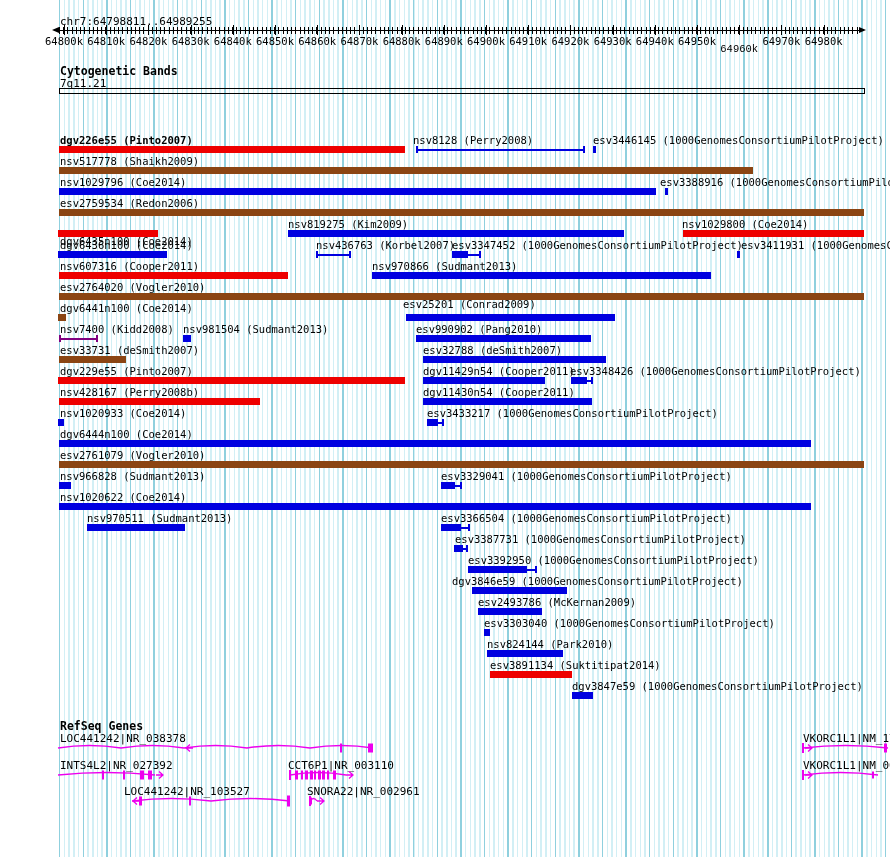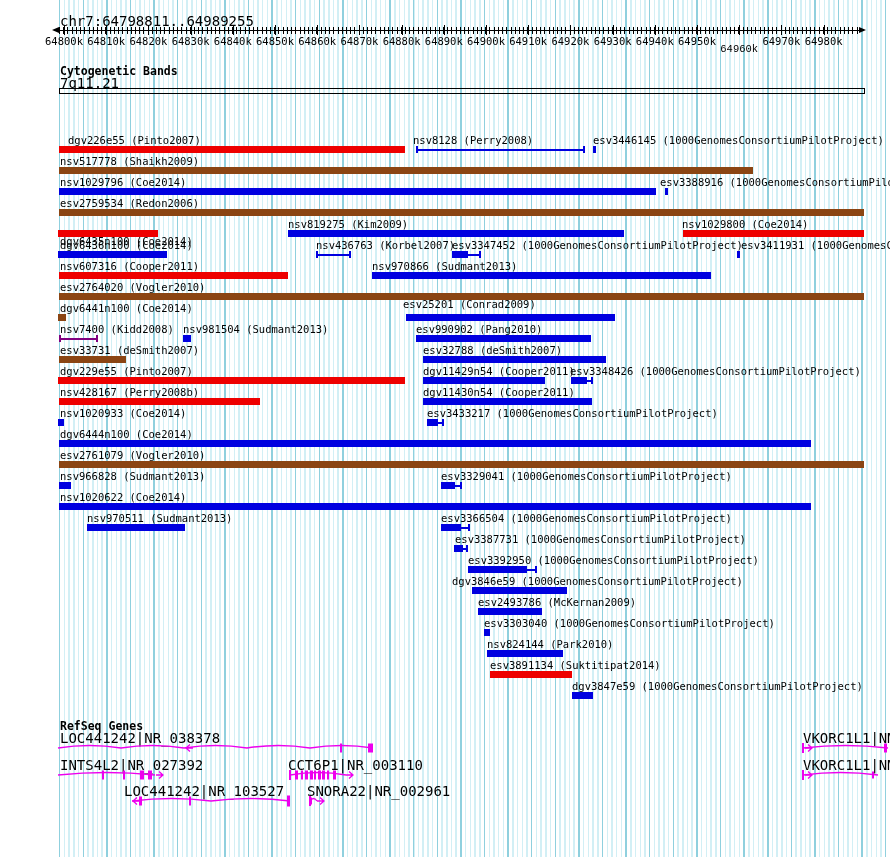--- a/index.html
+++ b/index.html
@@ -2,21 +2,21 @@
 <html><head>
 <meta charset="utf-8">
 <style>
   html,body{margin:0;padding:0;background:#fff}
   #canvas{position:relative;width:890px;height:857px;background:#ffffff;overflow:hidden;
           font-family:"DejaVu Sans Mono",monospace;color:#000}
   .stripes{position:absolute;left:59px;top:0;width:831px;height:857px;
     background-image:
       repeating-linear-gradient(90deg,#8fd0de 0px,#8fd0de 1.5px,transparent 1.5px,transparent 23.6px),
       repeating-linear-gradient(90deg,#d2eff5 0px,#d2eff5 1.5px,transparent 1.5px,transparent 4.72px);}
-  .txt{position:absolute;font-size:14px;line-height:11px;white-space:pre}
+  .txt{position:absolute;font-size:11px;line-height:11px;white-space:pre}
   .bold{font-weight:bold;font-size:11.5px}
   .vlabel{position:absolute;font-size:10.5px;line-height:11px;white-space:pre;cursor:pointer}
   .vbar,.vtick,.vbox{position:absolute;height:7px}
   .vline{position:absolute;height:2px}
   .vcap{position:absolute;width:2px;height:7px}
   .rlabel{position:absolute;width:44px;text-align:center;font-size:10.5px;line-height:11px}
   .majortick{position:absolute;width:1px;height:10px;background:#000}
   .minorticks{position:absolute;background:repeating-linear-gradient(90deg,#000 0px,#000 1px,transparent 1px,transparent 4.22px)}
   .rline{position:absolute;height:1px;background:#000}
   .arrowhead{position:absolute;width:0;height:0;border-top:3px solid transparent;border-bottom:3px solid transparent}
@@ -73,21 +73,21 @@
       <div class="rlabel" style="left: 759.4px; top: 36px;">64970k</div>
       <div class="majortick" style="left: 823.6px; top: 25px;"></div>
       <div class="rlabel" style="left: 801.6px; top: 36px;">64980k</div>
     </div>
 
   <div class="txt bold" style="left:60px;top:66px">Cytogenetic Bands</div>
   <div class="txt" style="left:60px;top:78px">7q11.21</div>
   <div id="band-box" style="left: 59px; top: 88px; width: 804px; height: 4px;"></div>
 
   <div id="variants">
-      <div class="vlabel" style="left: 68px; top: 135px;">dgv226e55 (Pinto2007)</div>
+      <div class="vlabel" style="left: 60px; top: 135px; font-weight: bold;">dgv226e55 (Pinto2007)</div>
       <div class="vbar" style="left: 59px; top: 146px; width: 346px; background: rgb(238, 0, 0);"></div>
       <div class="vlabel" style="left: 413px; top: 135px;">nsv8128 (Perry2008)</div>
       <div class="vline" style="left: 416px; top: 148.5px; width: 169px; background: rgb(0, 0, 224);"></div>
       <div class="vcap" style="left: 416px; top: 146px; background: rgb(0, 0, 224);"></div>
       <div class="vcap" style="left: 583px; top: 146px; background: rgb(0, 0, 224);"></div>
       <div class="vlabel" style="left: 593px; top: 135px;">esv3446145 (1000GenomesConsortiumPilotProject)</div>
       <div class="vtick" style="left: 593px; top: 146px; width: 3px; background: rgb(0, 0, 224);"></div>
       <div class="vlabel" style="left: 60px; top: 156px;">nsv517778 (Shaikh2009)</div>
       <div class="vbar" style="left: 59px; top: 167px; width: 694px; background: rgb(139, 69, 19);"></div>
       <div class="vlabel" style="left: 60px; top: 177px;">nsv1029796 (Coe2014)</div>

